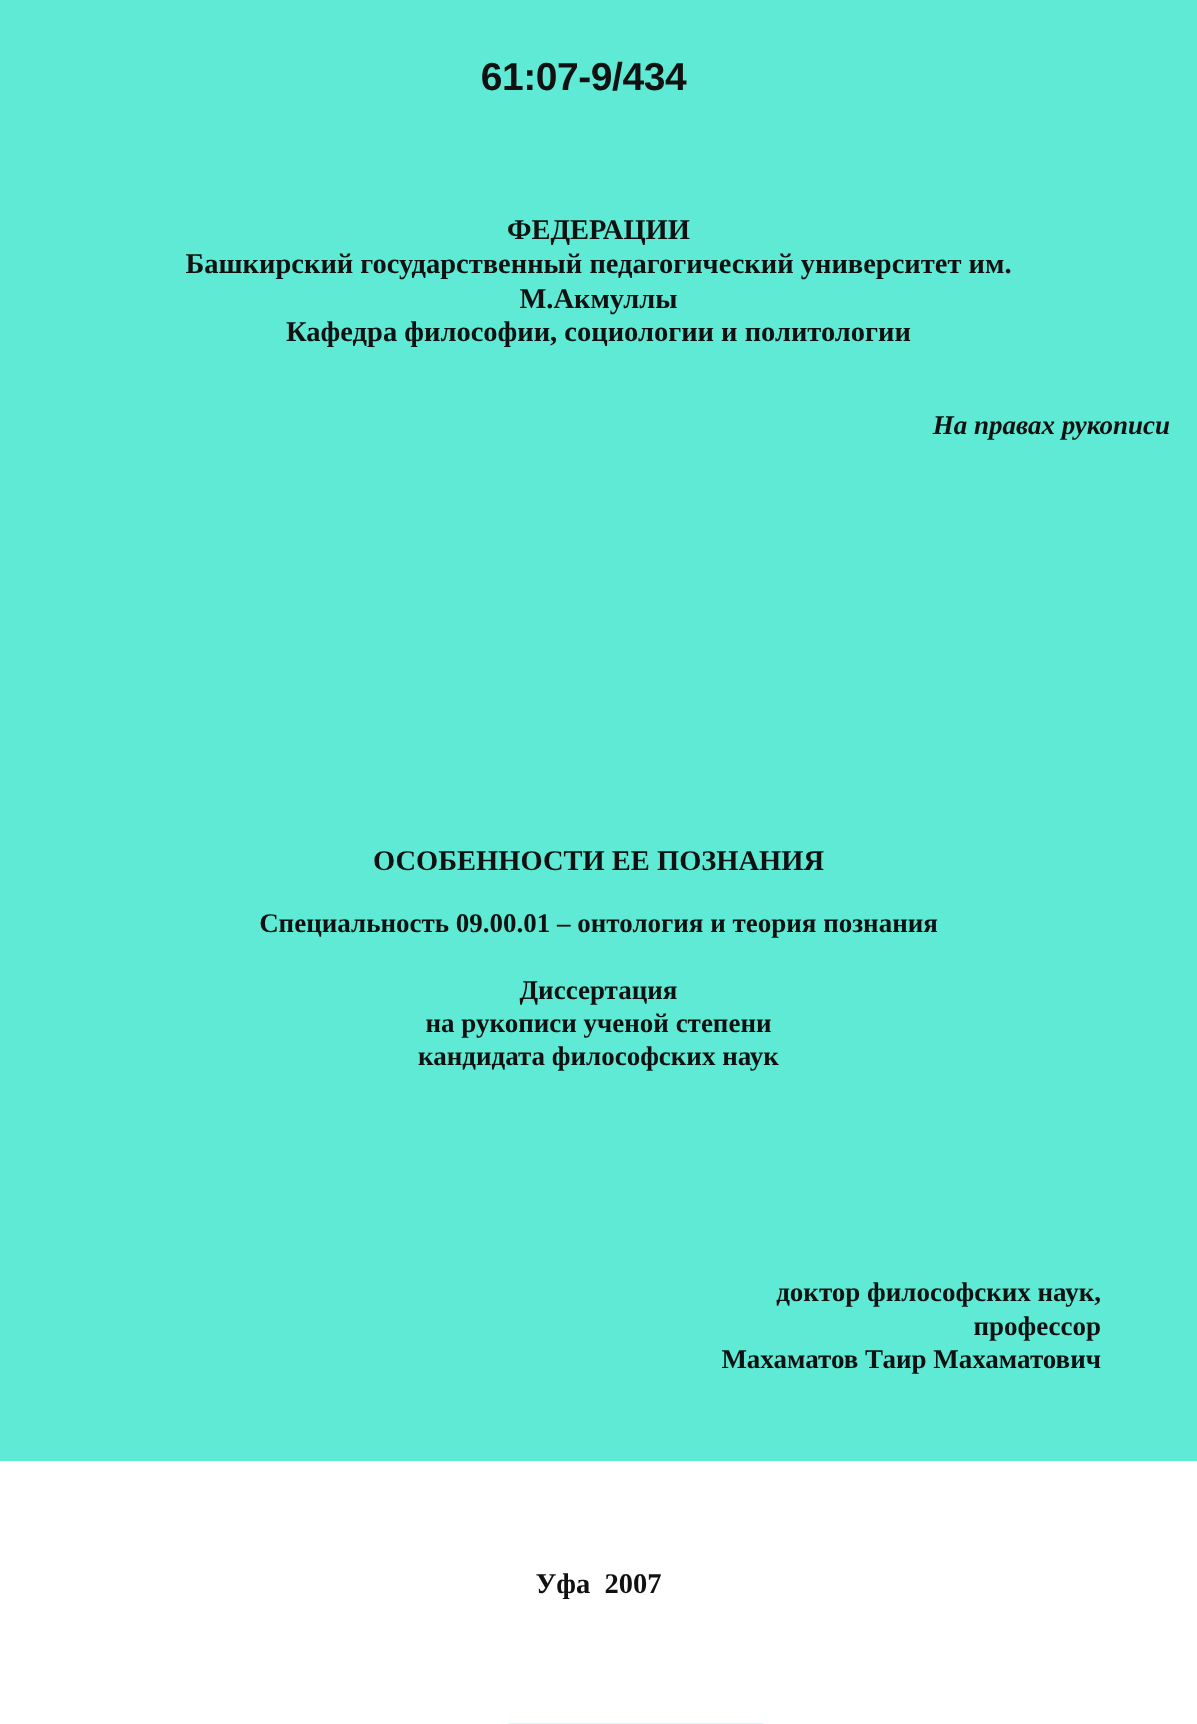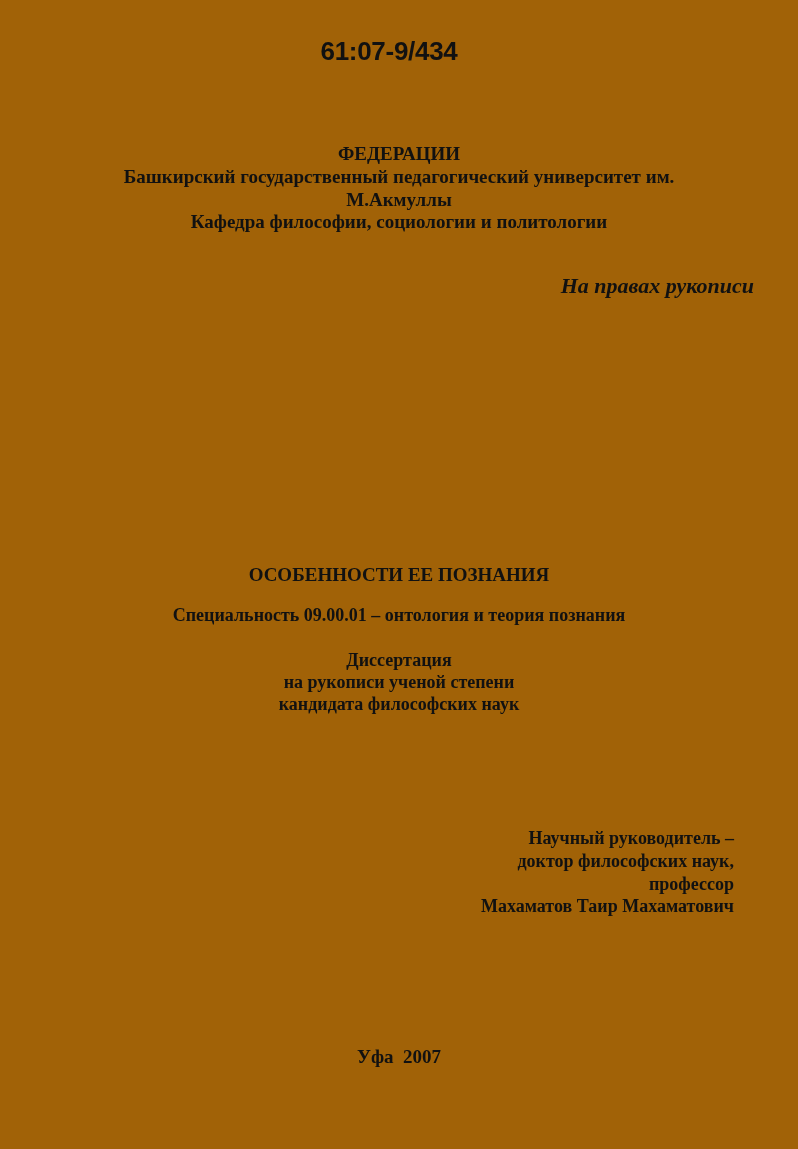--- a/index.html
+++ b/index.html
@@ -1,17 +1,17 @@
 <!DOCTYPE html>
 <html><head>
   <meta charset="utf-8">
   <style>
     html, body { margin: 0; padding: 0; background: #ffffff; }
     body { width: 798px; height: 1149px; position: relative; overflow: hidden; color: #111; }
-    .page { position: absolute; left: 0; top: 0; width: 798px; height: 1149px; background: #a16207; }
+    .page { position: absolute; left: 0; top: 0; width: 798px; height: 974px; background: #5eead4; }
     .abs { position: absolute; white-space: nowrap; }
     .serif { font-family: "Liberation Serif", "DejaVu Serif", serif; font-weight: bold; }
     .sans { font-family: "Liberation Sans", "DejaVu Sans", sans-serif; font-weight: bold; }
     .center { left: 0; width: 798px; text-align: center; }
     .code { top: 36px; font-size: 26px; left: 0; width: 778px; text-align: center; letter-spacing: -0.3px; }
     .hdr { font-size: 19px; line-height: 24px; }
     .italic { font-style: italic; }
     .right-block { right: 64px; text-align: right; font-size: 18px; line-height: 23px; }
   </style>
 </head>
@@ -19,31 +19,30 @@
 
 <div class="page">
 
   <div class="abs sans code">61:07-9/434</div>
 
   <div class="abs serif center hdr" style="top:142px;">ФЕДЕРАЦИИ</div>
   <div class="abs serif center hdr" style="top:165px;">Башкирский государственный педагогический университет им.</div>
   <div class="abs serif center hdr" style="top:188px;">М.Акмуллы</div>
   <div class="abs serif center hdr" style="top:210px;">Кафедра философии, социологии и политологии</div>
 
-  <div class="abs serif italic" style="top:273px; right:44px; font-size:22px;margin-left:40px;">На правах рукописи</div>
+  <div class="abs serif italic" style="top:273px; right:18px; font-size:18px;margin-left:40px;">На правах рукописи</div>
 
 
   <div class="abs serif center hdr" style="top:563px;">ОСОБЕННОСТИ ЕЕ ПОЗНАНИЯ</div>
 
   <div class="abs serif center" style="top:605px; font-size:18px;">Специальность 09.00.01 – онтология и теория познания</div>
 
   <div class="abs serif center" style="top:649px; font-size:18px; line-height:22px;">Диссертация</div>
   <div class="abs serif center" style="top:671px; font-size:18px; line-height:22px;">на рукописи ученой степени</div>
   <div class="abs serif center" style="top:693px; font-size:18px; line-height:22px;">кандидата философских наук</div>
 
-  <div class="abs serif right-block" style="top:827px;">Научный руководитель –</div>
   <div class="abs serif right-block" style="top:850px;">доктор философских наук,</div>
   <div class="abs serif right-block" style="top:873px;">профессор</div>
   <div class="abs serif right-block" style="top:895px;">Махаматов Таир Махаматович</div>
 
   <div class="abs serif center" style="top:1046px; font-size:19px; white-space:pre;text-align:center;">Уфа  2007</div>
 
 </div>
 
 </body></html>

